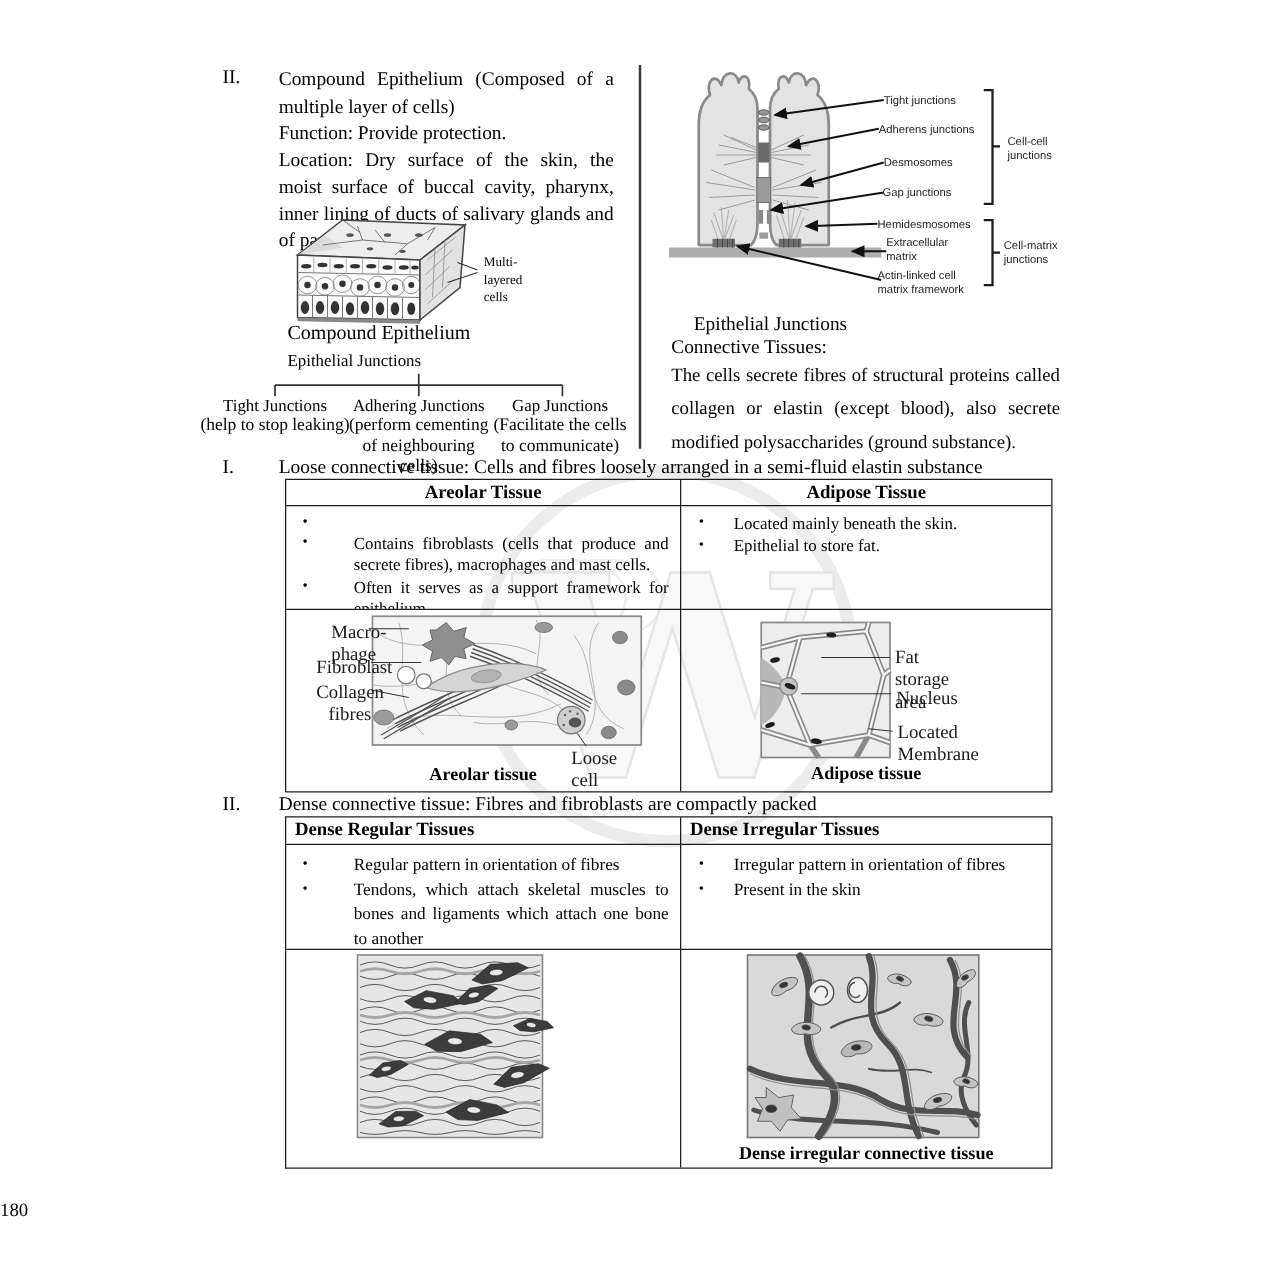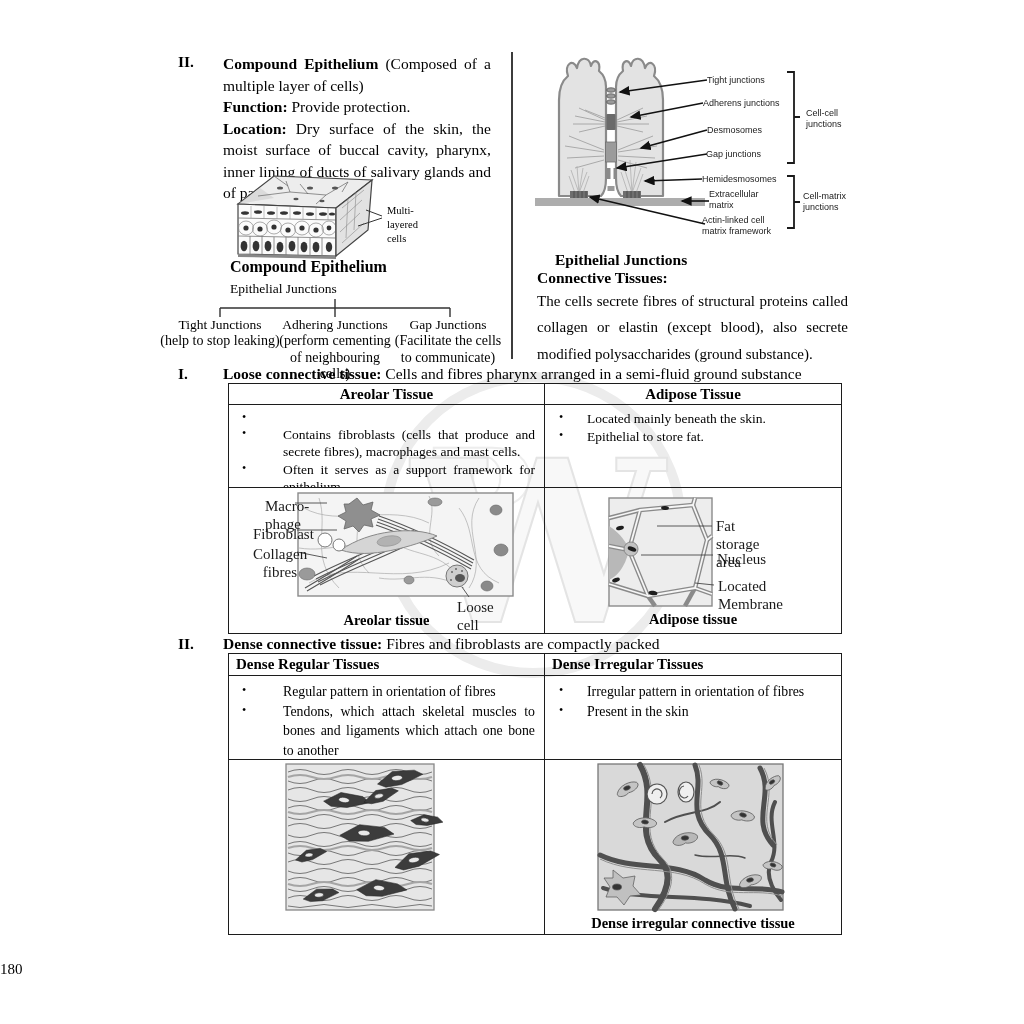--- a/index.html
+++ b/index.html
@@ -1,19 +1,19 @@
 <!DOCTYPE html>
 <html><head>
 <meta charset="utf-8">
 <style>
   html,body{margin:0;padding:0}
   body{width:1024px;height:1024px;background:#fff;position:relative;overflow:hidden;
        font-family:"Liberation Serif",serif;color:#000;font-size:15.5px}
   .abs{position:absolute}
-  .b{font-weight:bold}
+  .b{font-weight:normal}
   .j{text-align:justify}
   .c{text-align:left}
   
   .tbl{position:absolute;width:612px;border:1.6px solid #1c1c1c;display:grid;
        grid-template-columns:316px 1fr;background:transparent;box-sizing:content-box}
   .tbl>div{border-right:1.3px solid #1c1c1c;border-bottom:1.3px solid #1c1c1c;
        box-sizing:border-box;overflow:hidden}
   .tbl>div.lastcol{border-right:none}
   .tbl>div.lastrow{border-bottom:none}
   .hd-c{display:flex;align-items:center;justify-content:center;font-weight:bold;font-size:15px}
@@ -210,21 +210,21 @@
   <div class="jl" style="left:268px;top:141px;width:64px">Cell-matrix junctions</div>
 </div>
 
 <div class="abs c b" style="left:555px;top:251px;width:270px;font-size:15.5px">Epithelial Junctions</div>
 
 <div class="abs b" style="left:537px;top:269px;font-size:15.5px">Connective Tissues:</div>
 <div class="abs j" style="left:537px;top:288px;width:311px;font-size:15px;line-height:1.75">The cells secrete fibres of structural proteins called collagen or elastin (except blood), also secrete modified polysaccharides (ground substance).</div>
 
 <div class="abs b" style="left:178px;top:365px">I.</div>
 <div class="abs" style="left:223px;top:365px;width:650px">
-  <span class="b">Loose connective tissue:</span><span> Cells and fibres pharynx arranged in a semi-fluid ground substance</span>
+  <span class="b">Loose connective tissue:</span><span> Cells and fibres loosely arranged in a semi-fluid elastin substance</span>
 </div>
 
 <div class="tbl" style="top:383px;left:228px;grid-template-rows:21px 83px 145px">
   <div class="hd-c">
     <span>Areolar Tissue</span>
   </div>
   <div class="hd-c lastcol">
     <span>Adipose Tissue</span>
   </div>
 

